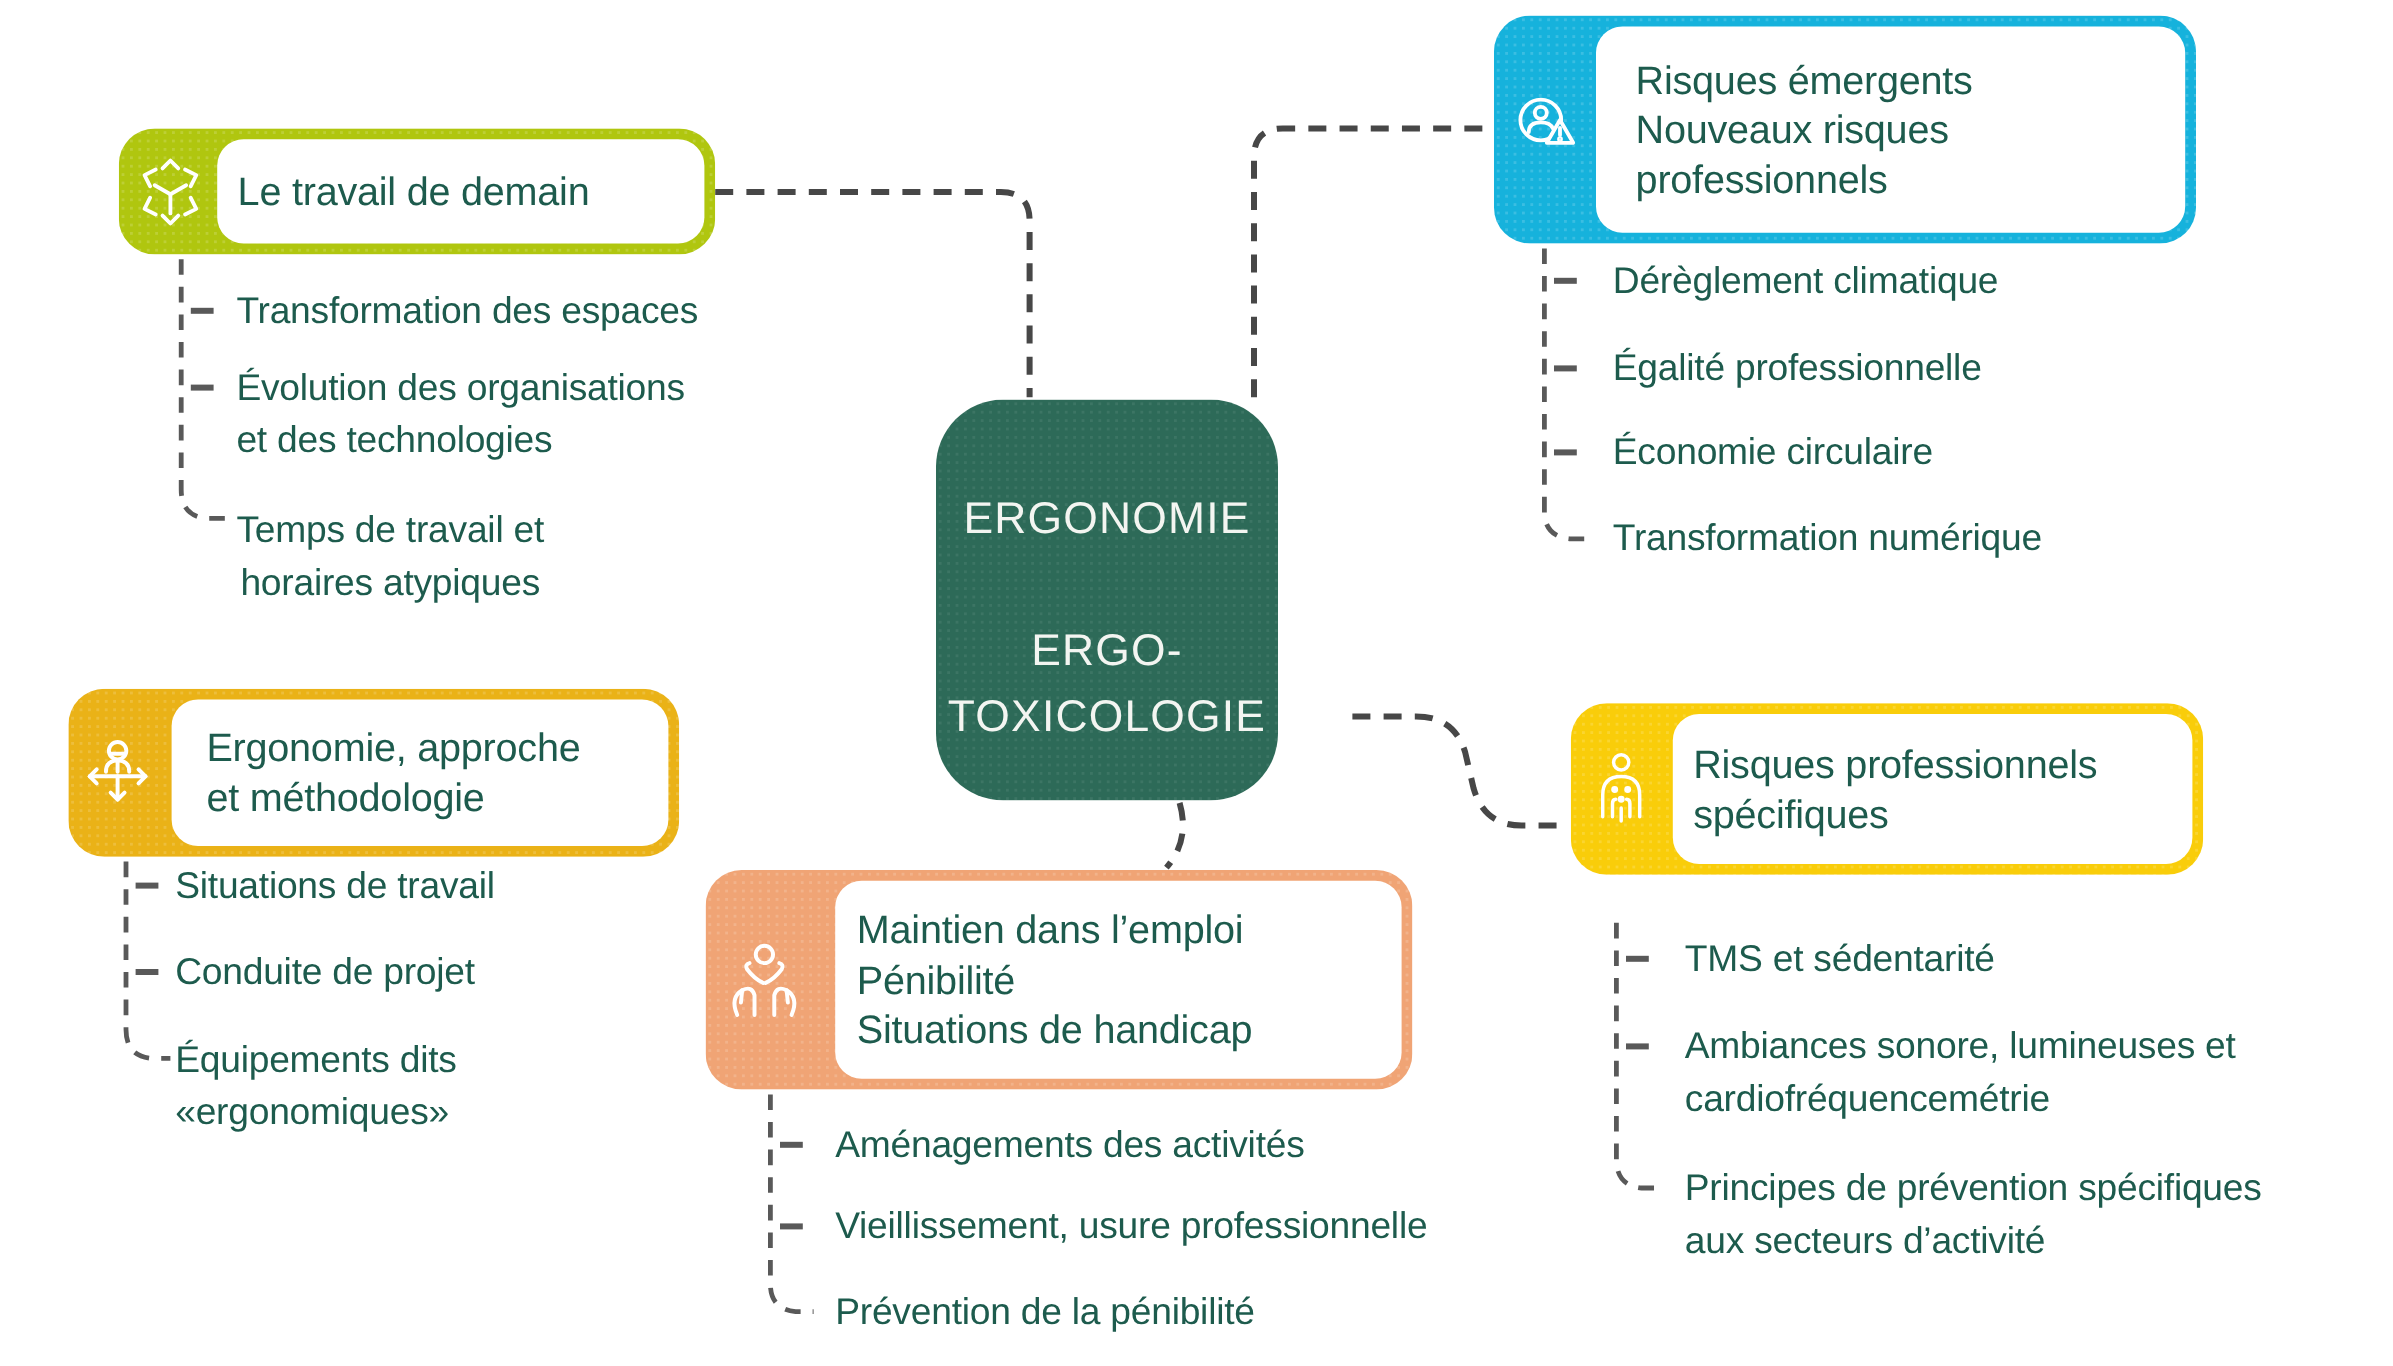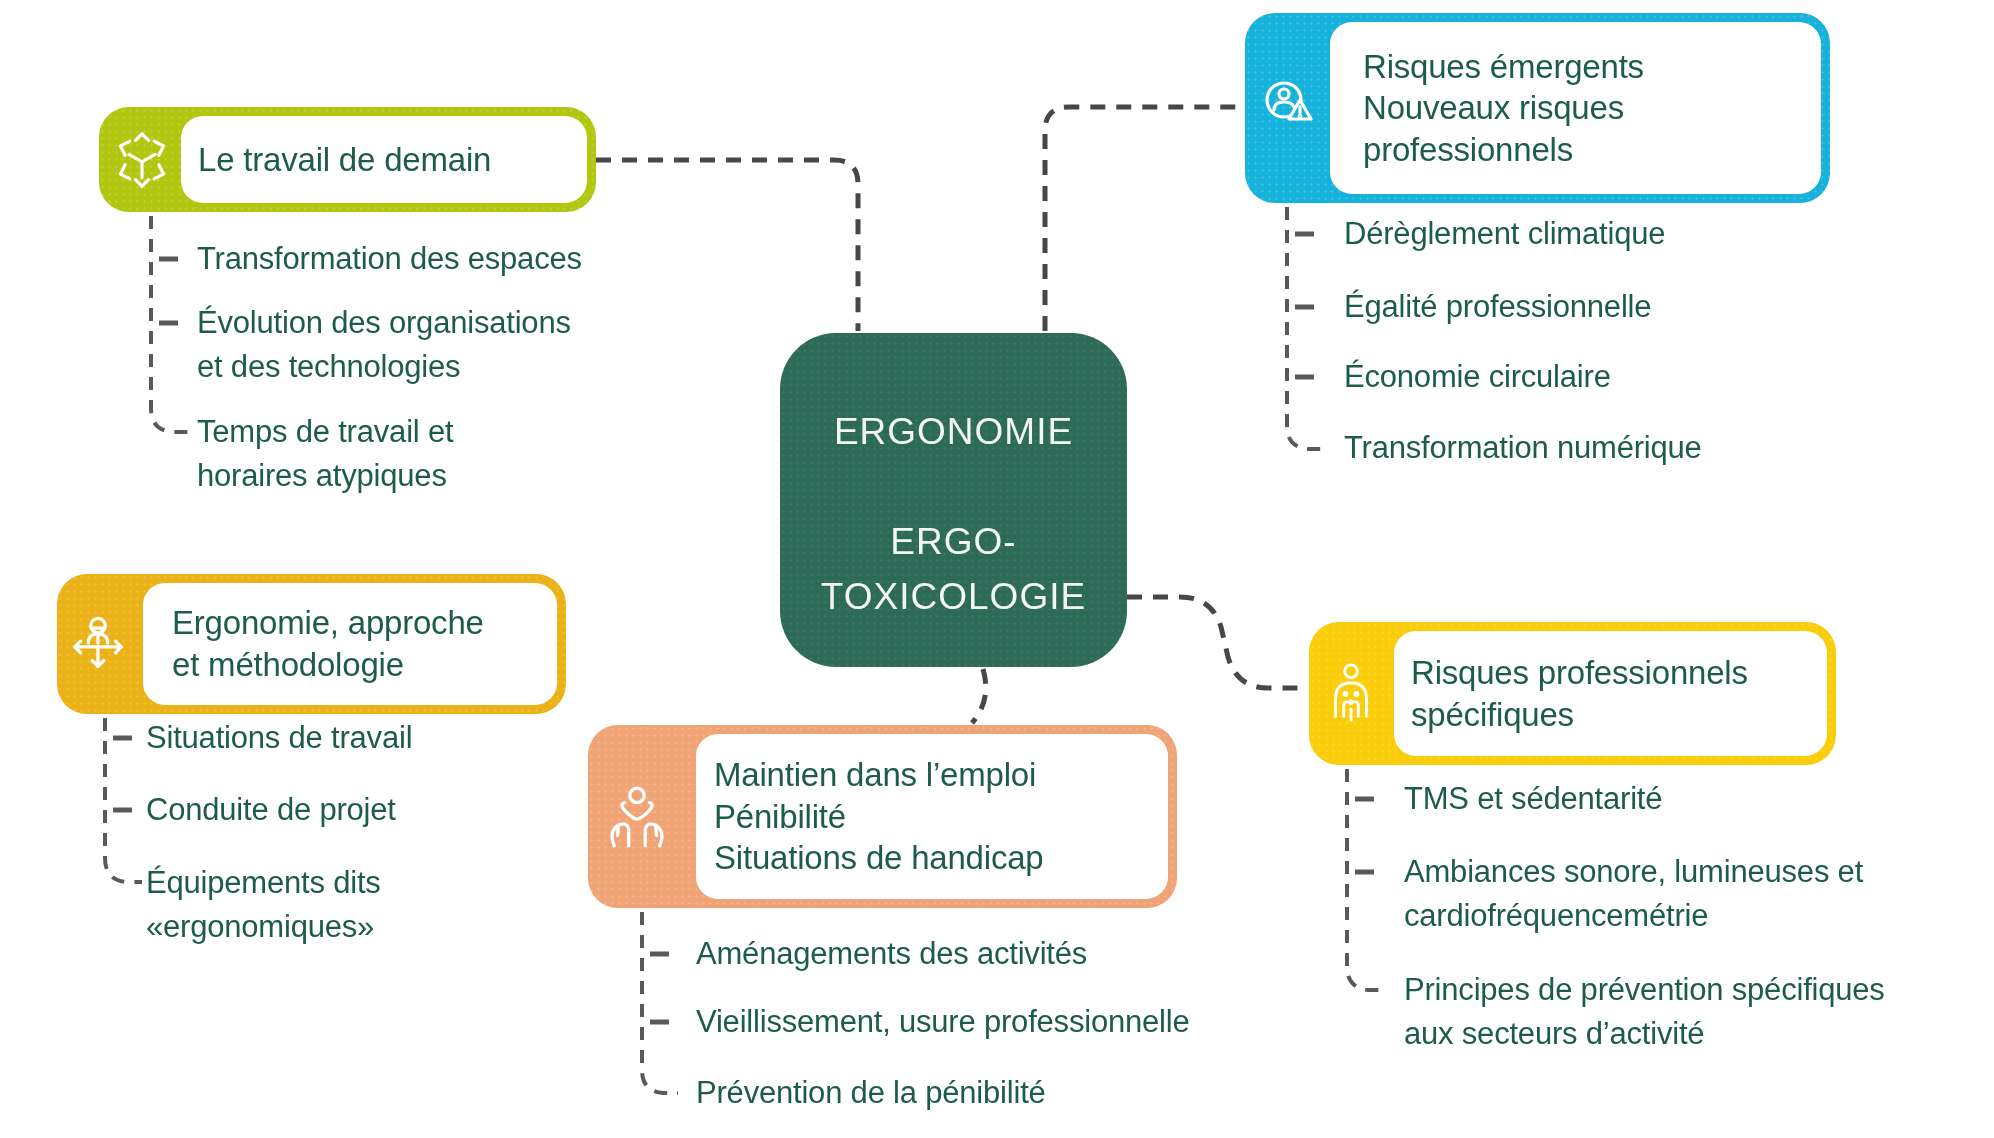--- a/index.html
+++ b/index.html
@@ -20,21 +20,21 @@
     display:flex;flex-direction:column;justify-content:center;
   }
   .branch-title{
     color:var(--ink);font-weight:400;font-size:33px;line-height:1.26;
     letter-spacing:-0.2px;
   }
   .branch-icon{position:absolute;}
 
   
   .center-node{
-    position:absolute;left:780px;top:333px;width:347px;height:334px;
+    position:absolute;left:780px;top:333px;width:285px;height:334px;
     background-color:var(--teal);border-radius:56px;
     background-image:radial-gradient(rgba(255,255,255,.07) 1.2px,transparent 1.4px);
     background-size:7px 7px;
     display:flex;flex-direction:column;align-items:center;justify-content:center;
     padding-top:28px;box-sizing:border-box;
   }
   .center-line{
     color:#f3f5f1;font-size:37px;line-height:55px;letter-spacing:1px;text-align:center;
     min-height:55px;white-space:pre;
   }
@@ -102,21 +102,21 @@
       <div class="branch-title">Le travail de demain</div>
     </div>
   </div>
   <div class="item" style="left:197px;top:237px;">
     <div>Transformation des espaces</div>
   </div>
   <div class="item" style="left:197px;top:301px;">
     <div>Évolution des organisations</div>
     <div>et des technologies</div>
   </div>
-  <div class="item" style="left:197px;top:410px;">
+  <div class="item" style="left:197px;top:420px;text-align:center;">
     <div>Temps de travail et</div>
     <div>horaires atypiques</div>
   </div>
 
   <div class="branch-box" style="left:1245px;top:13px;width:585px;height:190px;background-color:var(--cyan);">
     <svg class="branch-icon" style="left:14px;top:62px" width="64" height="64" viewBox="0 0 64 64" fill="none" stroke="#fff" stroke-width="3.2" stroke-linecap="round" stroke-linejoin="round">
       <circle cx="25" cy="25" r="17"></circle>
       <circle cx="25" cy="19" r="5"></circle>
       <path d="M15 35 Q15 27 25 27 Q33 27 35 32"></path>
       <path d="M41 25 L52 44 H30 Z" fill="#16b2dc"></path>
@@ -189,21 +189,21 @@
   <div class="item" style="left:696px;top:932px;">
     <div>Aménagements des activités</div>
   </div>
   <div class="item" style="left:696px;top:1000px;">
     <div>Vieillissement, usure professionnelle</div>
   </div>
   <div class="item" style="left:696px;top:1071px;">
     <div>Prévention de la pénibilité</div>
   </div>
 
-  <div class="branch-box" style="left:1309px;top:622px;width:527px;height:143px;background-color:var(--yellow);">
+  <div class="branch-box" style="left:1309px;top:586px;width:527px;height:143px;background-color:var(--yellow);">
     <svg class="branch-icon" style="left:13px;top:40px" width="58" height="62" viewBox="0 0 64 68" fill="none" stroke="#fff" stroke-width="3.2" stroke-linecap="round" stroke-linejoin="round">
       <circle cx="32" cy="10" r="7"></circle>
       <path d="M15 60 V40 Q15 23 32 23 Q49 23 49 40 V60"></path>
       <path d="M24 60 V48 Q24 44 27 44"></path>
       <path d="M40 60 V48 Q40 44 37 44"></path>
       <path d="M32 52 V64"></path>
       <circle cx="26" cy="35" r="1.6" fill="#fff"></circle>
       <circle cx="38" cy="35" r="1.6" fill="#fff"></circle>
       <circle cx="32" cy="44" r="1.6" fill="#fff"></circle>
     </svg>

